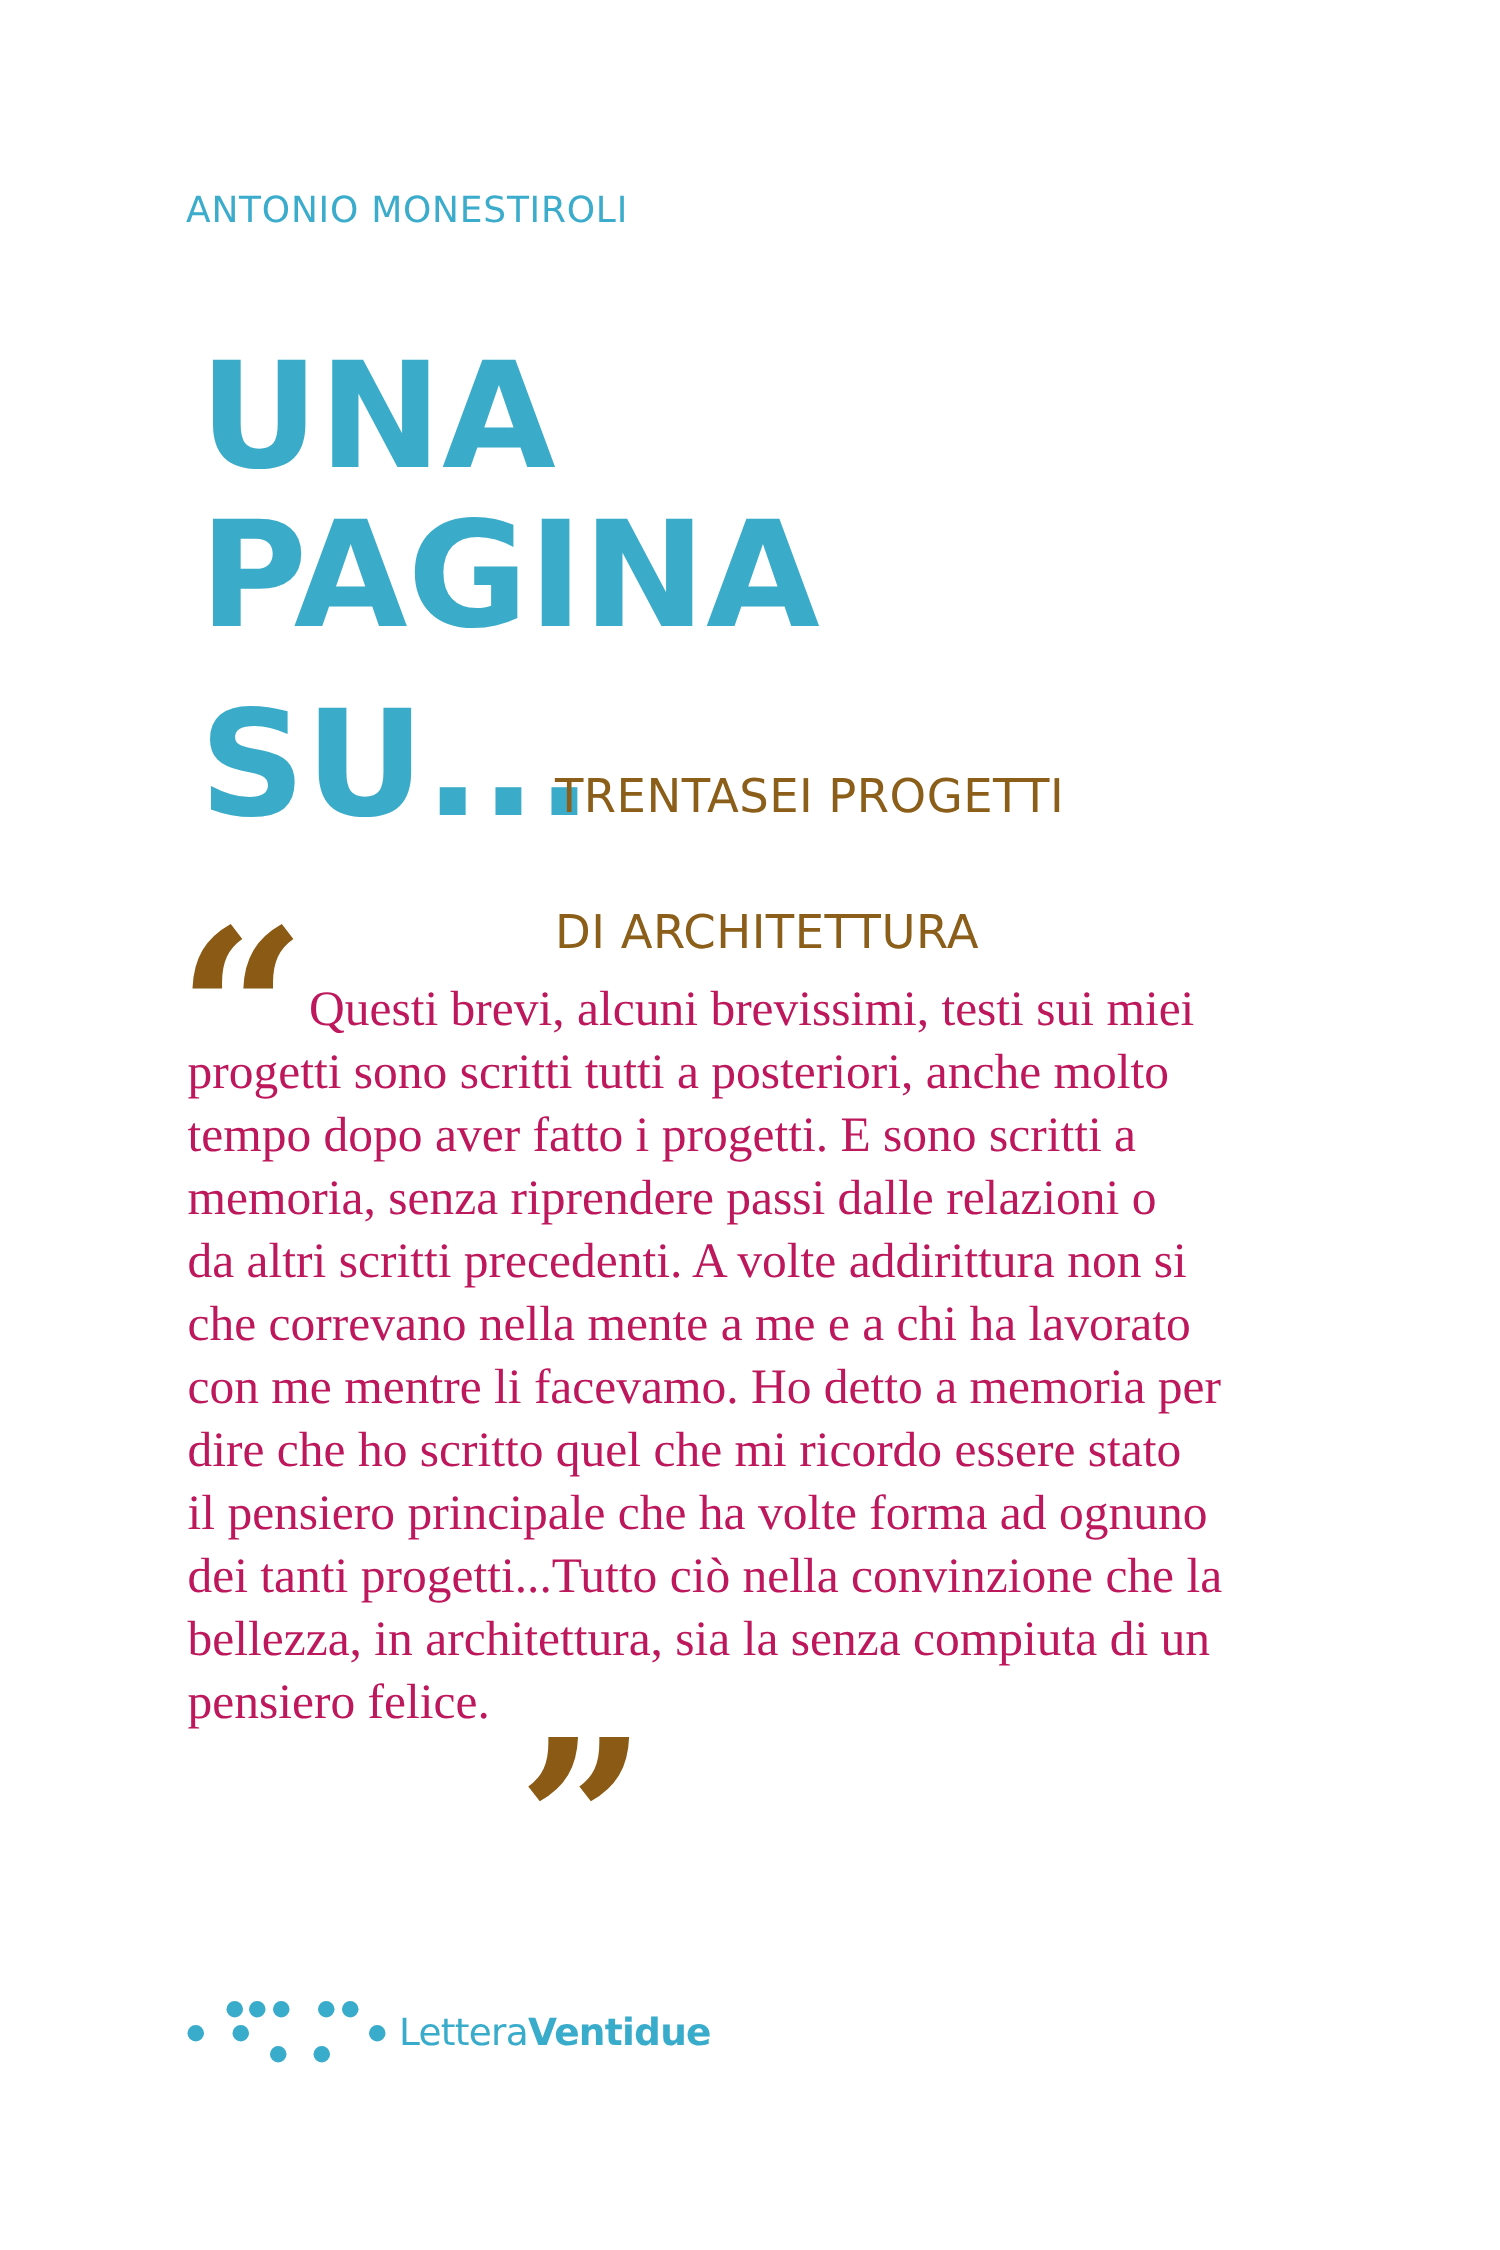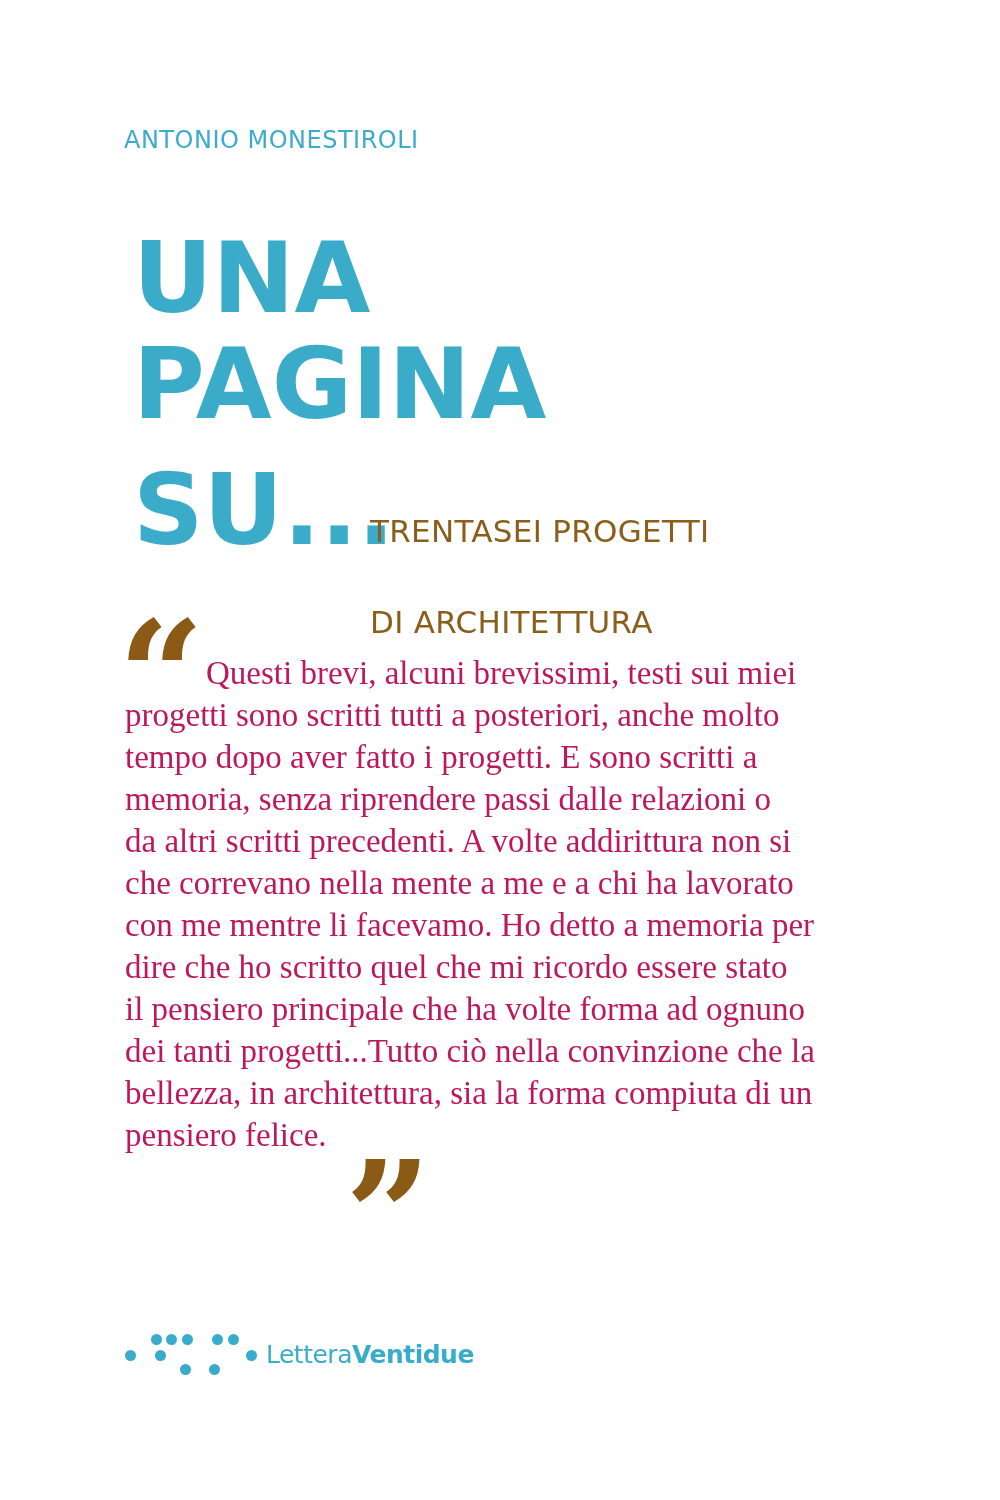--- a/index.html
+++ b/index.html
@@ -82,21 +82,21 @@
   <span class="line first">Questi brevi, alcuni brevissimi, testi sui miei</span>
   <span class="line">progetti sono scritti tutti a posteriori, anche molto</span>
   <span class="line">tempo dopo aver fatto i progetti. E sono scritti a</span>
   <span class="line">memoria, senza riprendere passi dalle relazioni o</span>
   <span class="line">da altri scritti precedenti. A volte addirittura non si</span>
   <span class="line">che correvano nella mente a me e a chi ha lavorato</span>
   <span class="line">con me mentre li facevamo. Ho detto a memoria per</span>
   <span class="line">dire che ho scritto quel che mi ricordo essere stato</span>
   <span class="line">il pensiero principale che ha volte forma ad ognuno</span>
   <span class="line">dei tanti progetti...Tutto ciò nella convinzione che la</span>
-  <span class="line">bellezza, in architettura, sia la forma compiuta di un</span>
+  <span class="line">bellezza, in architettura, sia la senza compiuta di un</span>
   <span class="line">pensiero felice.</span>
 </div>
 
 <div class="quote-close">”</div>
 
 <div class="logo">
   <div>
     <span class="dot" style="left:31px;top:9px;"></span>
     <span class="dot" style="left:46px;top:9px;"></span>
     <span class="dot" style="left:62px;top:9px;"></span>

